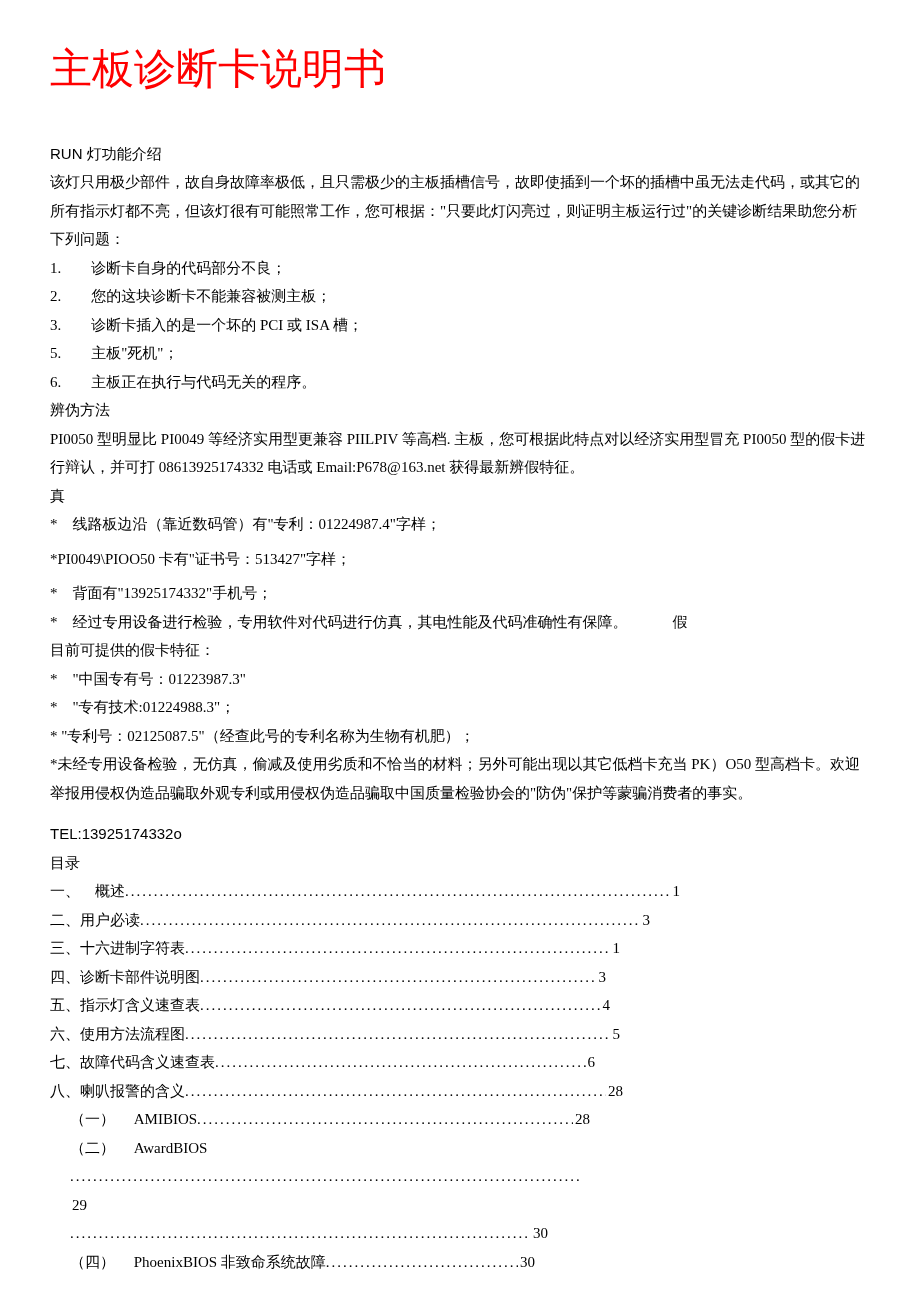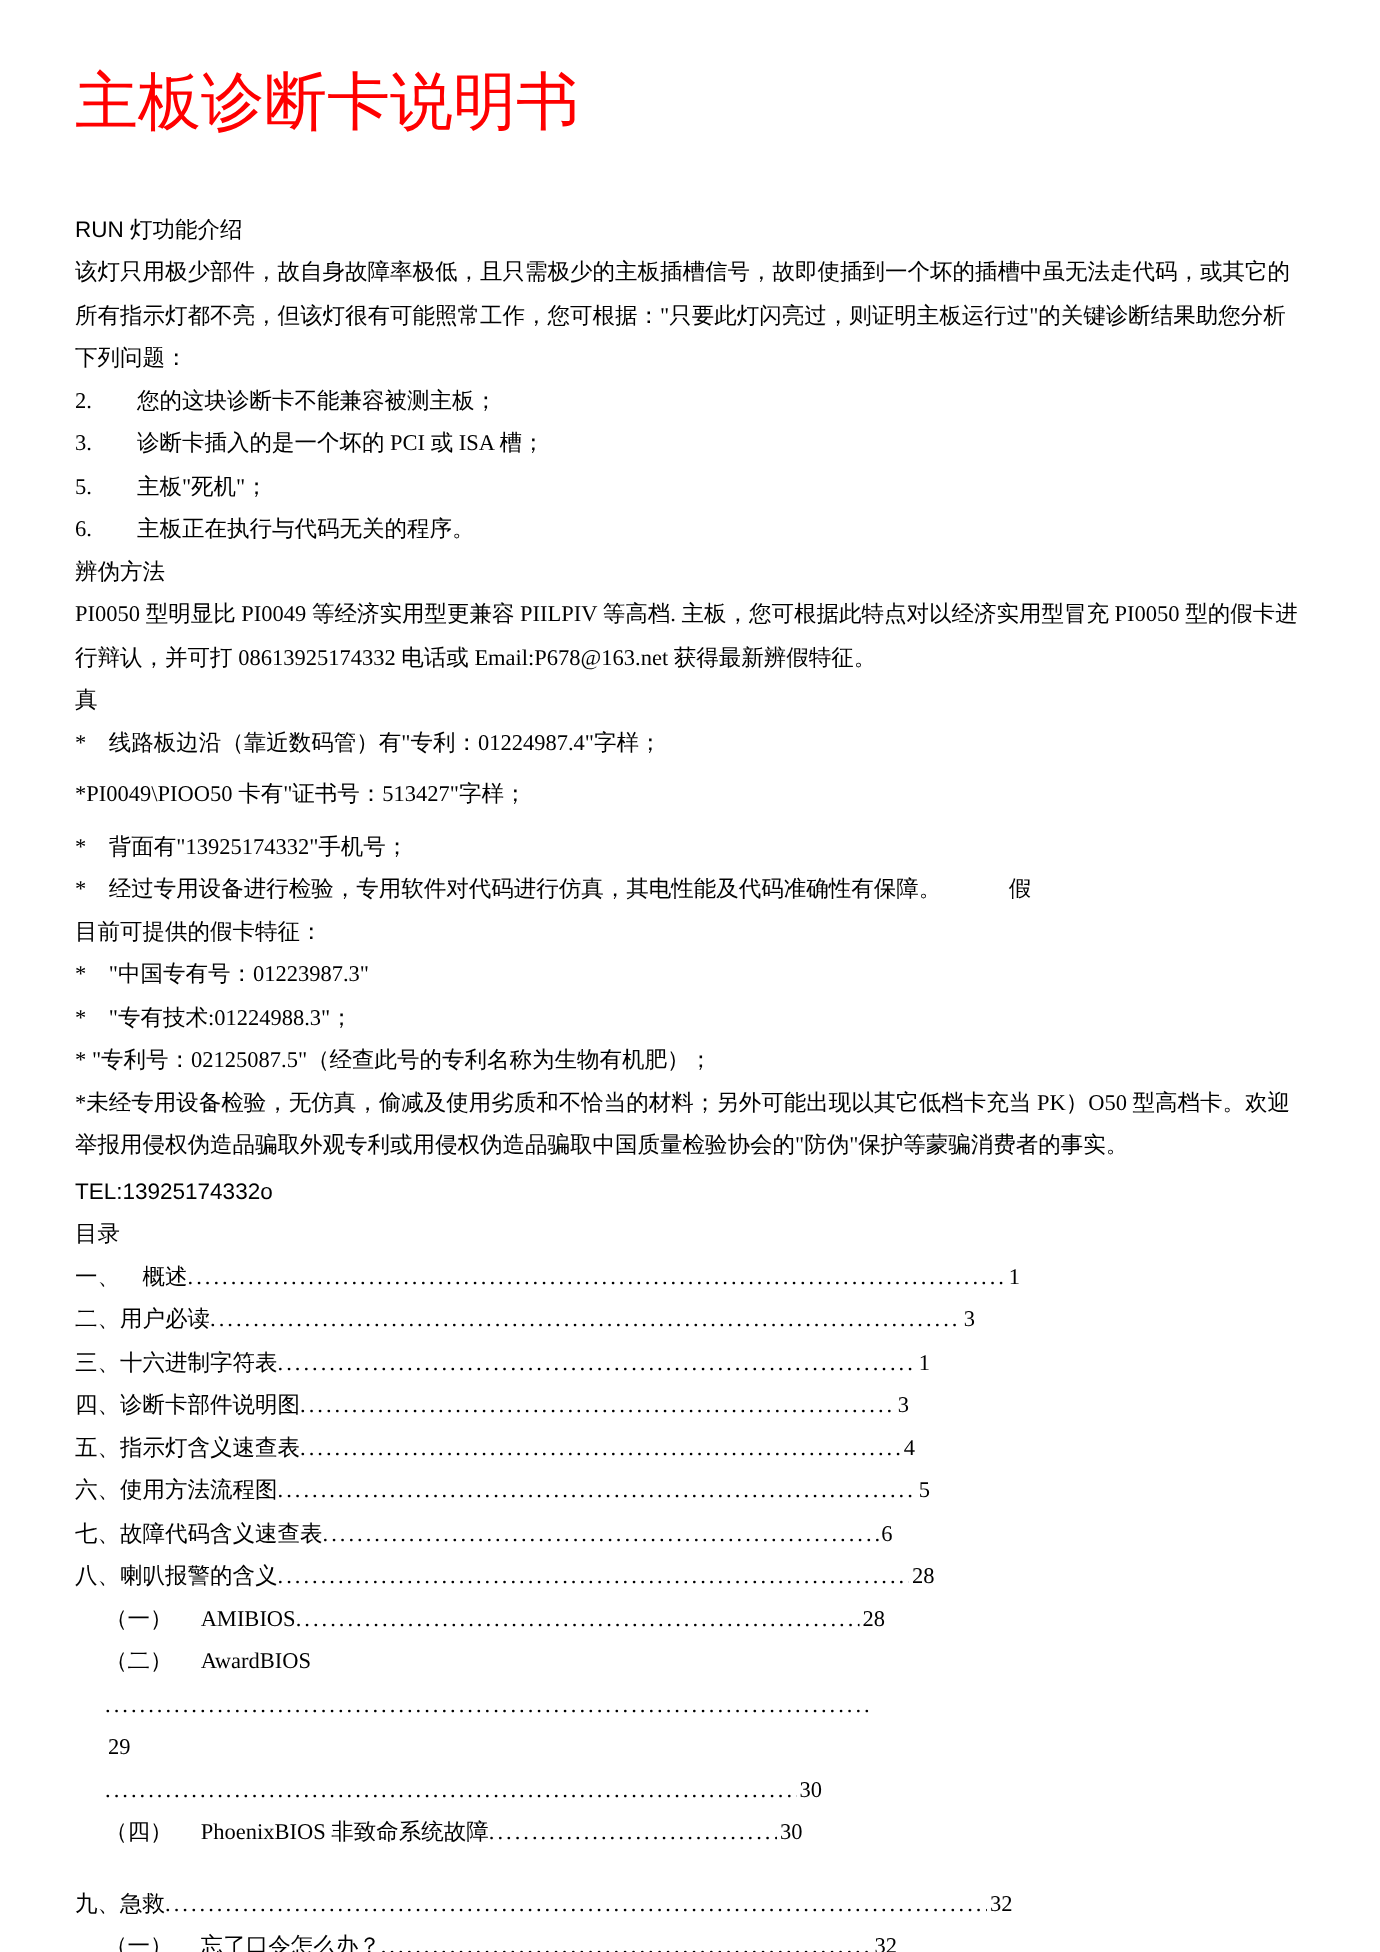--- a/index.html
+++ b/index.html
@@ -19,21 +19,21 @@
     .title {
       font-family: "SimSun", "宋体", serif;
       color: #ff0000;
       font-size: 42px;
       margin-bottom: 30px;
       font-weight: normal;
     }
     .section-head {
       font-family: Arial, "Microsoft YaHei", sans-serif;
       font-size: 15px;
-      margin-top: 2px;
+      margin-top: 13px;
     }
     .toc-line {
       display: flex;
       white-space: nowrap;
       overflow: hidden;
       font-family: "SimSun", "宋体", serif;
     }
     .toc-label {
       flex-shrink: 0;
     }
@@ -58,20 +58,21 @@
   </style>
 </head>
 <body>
 
 <h1 class="title">主板诊断卡说明书</h1>
 
 <p class="section-head">RUN 灯功能介绍</p>
 <p>该灯只用极少部件，故自身故障率极低，且只需极少的主板插槽信号，故即使插到一个坏的插槽中虽无法走代码，或其它的所有指示灯都不亮，但该灯很有可能照常工作，您可根据："只要此灯闪亮过，则证明主板运行过"的关键诊断结果助您分析下列问题：</p>
 
 <div id="list1-container">
+    <p>1.　　诊断卡自身的代码部分不良；</p>
     <p>2.　　您的这块诊断卡不能兼容被测主板；</p>
     <p>3.　　诊断卡插入的是一个坏的 PCI 或 ISA 槽；</p>
     <p>5.　　主板"死机"；</p>
     <p>6.　　主板正在执行与代码无关的程序。</p>
   </div>
 
 <p>辨伪方法</p>
 <p>PI0050 型明显比 PI0049 等经济实用型更兼容 PIILPIV 等高档. 主板，您可根据此特点对以经济实用型冒充 PI0050 型的假卡进行辩认，并可打 08613925174332 电话或 Email:P678@163.net 获得最新辨假特征。</p>
 <p>真</p>
 

